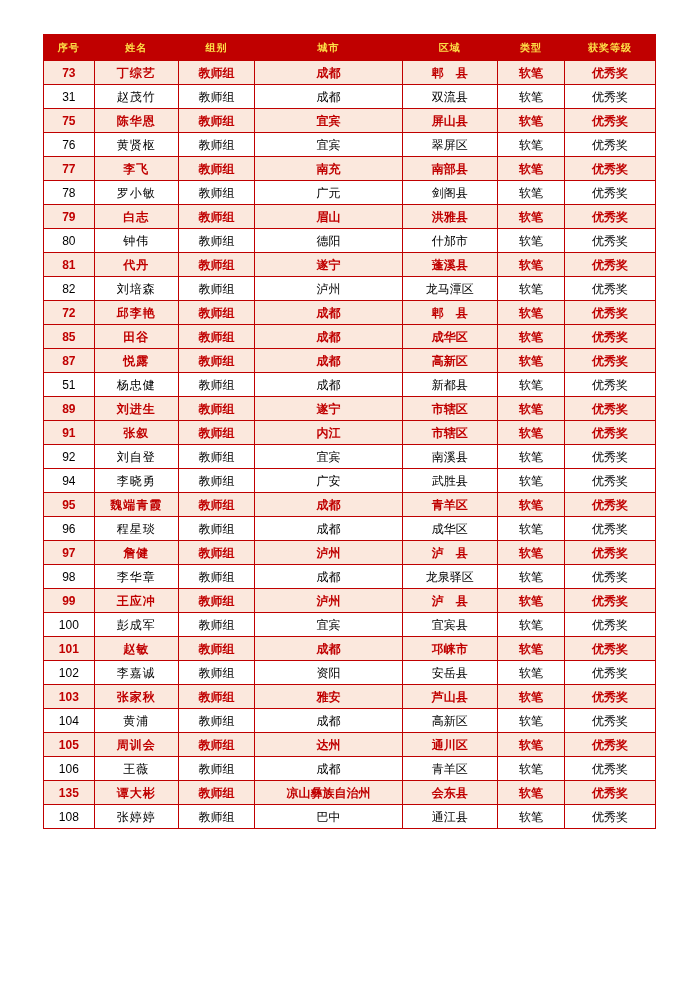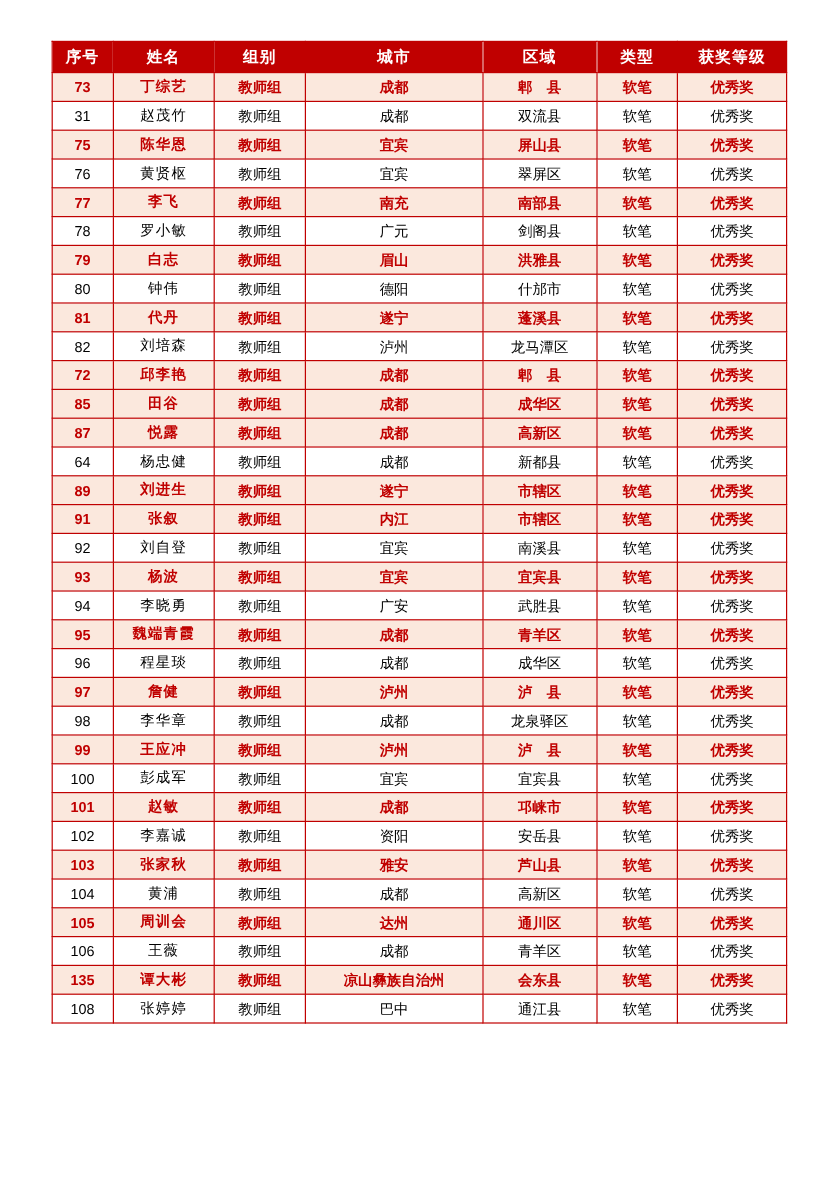--- a/index.html
+++ b/index.html
@@ -36,23 +36,23 @@
     vertical-align: middle;
     font-size: 12px;
     line-height: 1;
     height: 23px;
     padding: 0;
     white-space: nowrap;
     overflow: hidden;
   }
   table.award-table thead th {
     background: #c00000;
-    color: #ffffff;
+    color: #fde047;
     font-weight: bold;
-    font-size: 13px;
+    font-size: 10px;
     height: 25px;
     letter-spacing: 1px;
   }
   table.award-table tbody tr.row-odd td {
     background: #fbe8dd;
     color: #c00000;
     font-weight: bold;
   }
   table.award-table tbody tr.row-even td {
     background: #ffffff;
@@ -61,21 +61,21 @@
   }
   
   col.c-no    { width: 48px; }
   col.c-name  { width: 80px; }
   col.c-group { width: 72px; }
   col.c-city  { width: 140px; }
   col.c-area  { width: 90px; }
   col.c-type  { width: 64px; }
   col.c-award { width: 86px; }
 
-  .cell-name { letter-spacing: 1px; font-family: Liberation Mono, monospace; }
+  .cell-name { letter-spacing: 1px; }
 </style>
 </head>
 <body>
 
 <div class="page">
   <div class="table-wrap">
     <table class="award-table">
       <colgroup>
         <col class="c-no">
         <col class="c-name">
@@ -208,21 +208,21 @@
           <tr class="row-odd">
             <td>87</td>
             <td class="cell-name">悦露</td>
             <td>教师组</td>
             <td>成都</td>
             <td>高新区</td>
             <td>软笔</td>
             <td>优秀奖</td>
           </tr>
           <tr class="row-even">
-            <td>64</td>
+            <td>51</td>
             <td class="cell-name">杨忠健</td>
             <td>教师组</td>
             <td>成都</td>
             <td>新都县</td>
             <td>软笔</td>
             <td>优秀奖</td>
           </tr>
           <tr class="row-odd">
             <td>89</td>
             <td class="cell-name">刘进生</td>
@@ -240,29 +240,20 @@
             <td>市辖区</td>
             <td>软笔</td>
             <td>优秀奖</td>
           </tr>
           <tr class="row-even">
             <td>92</td>
             <td class="cell-name">刘自登</td>
             <td>教师组</td>
             <td>宜宾</td>
             <td>南溪县</td>
-            <td>软笔</td>
-            <td>优秀奖</td>
-          </tr>
-          <tr class="row-odd">
-            <td>93</td>
-            <td class="cell-name">杨波</td>
-            <td>教师组</td>
-            <td>宜宾</td>
-            <td>宜宾县</td>
             <td>软笔</td>
             <td>优秀奖</td>
           </tr>
           <tr class="row-even">
             <td>94</td>
             <td class="cell-name">李晓勇</td>
             <td>教师组</td>
             <td>广安</td>
             <td>武胜县</td>
             <td>软笔</td>

